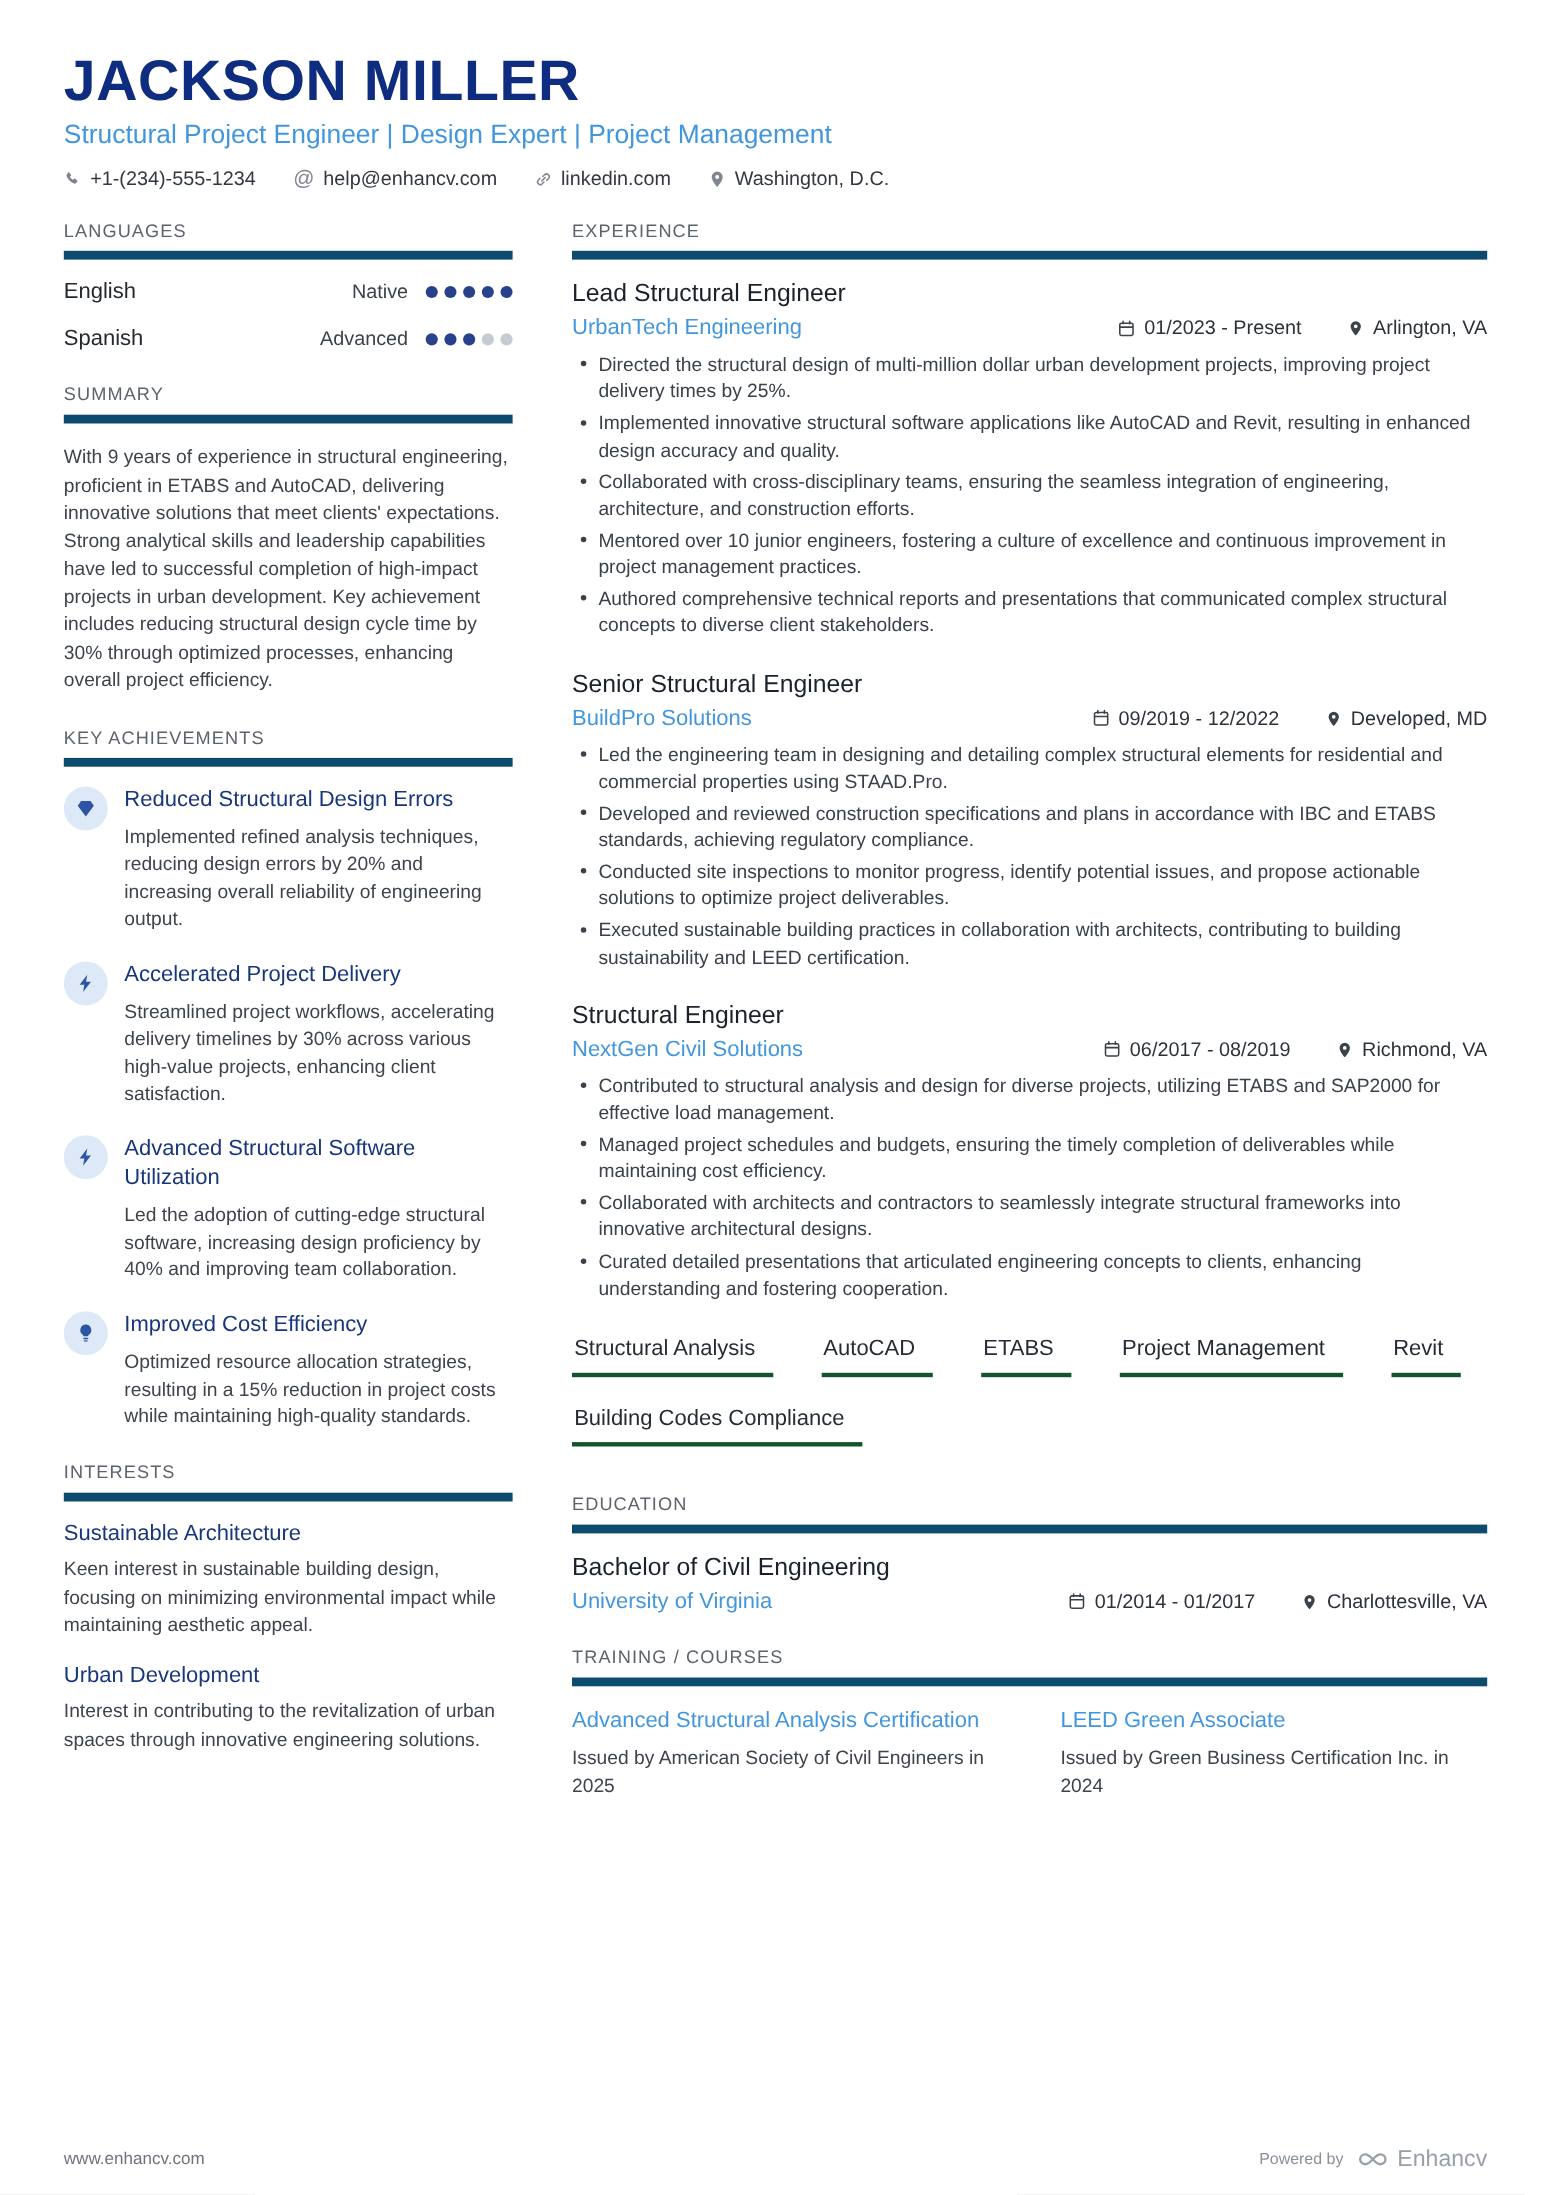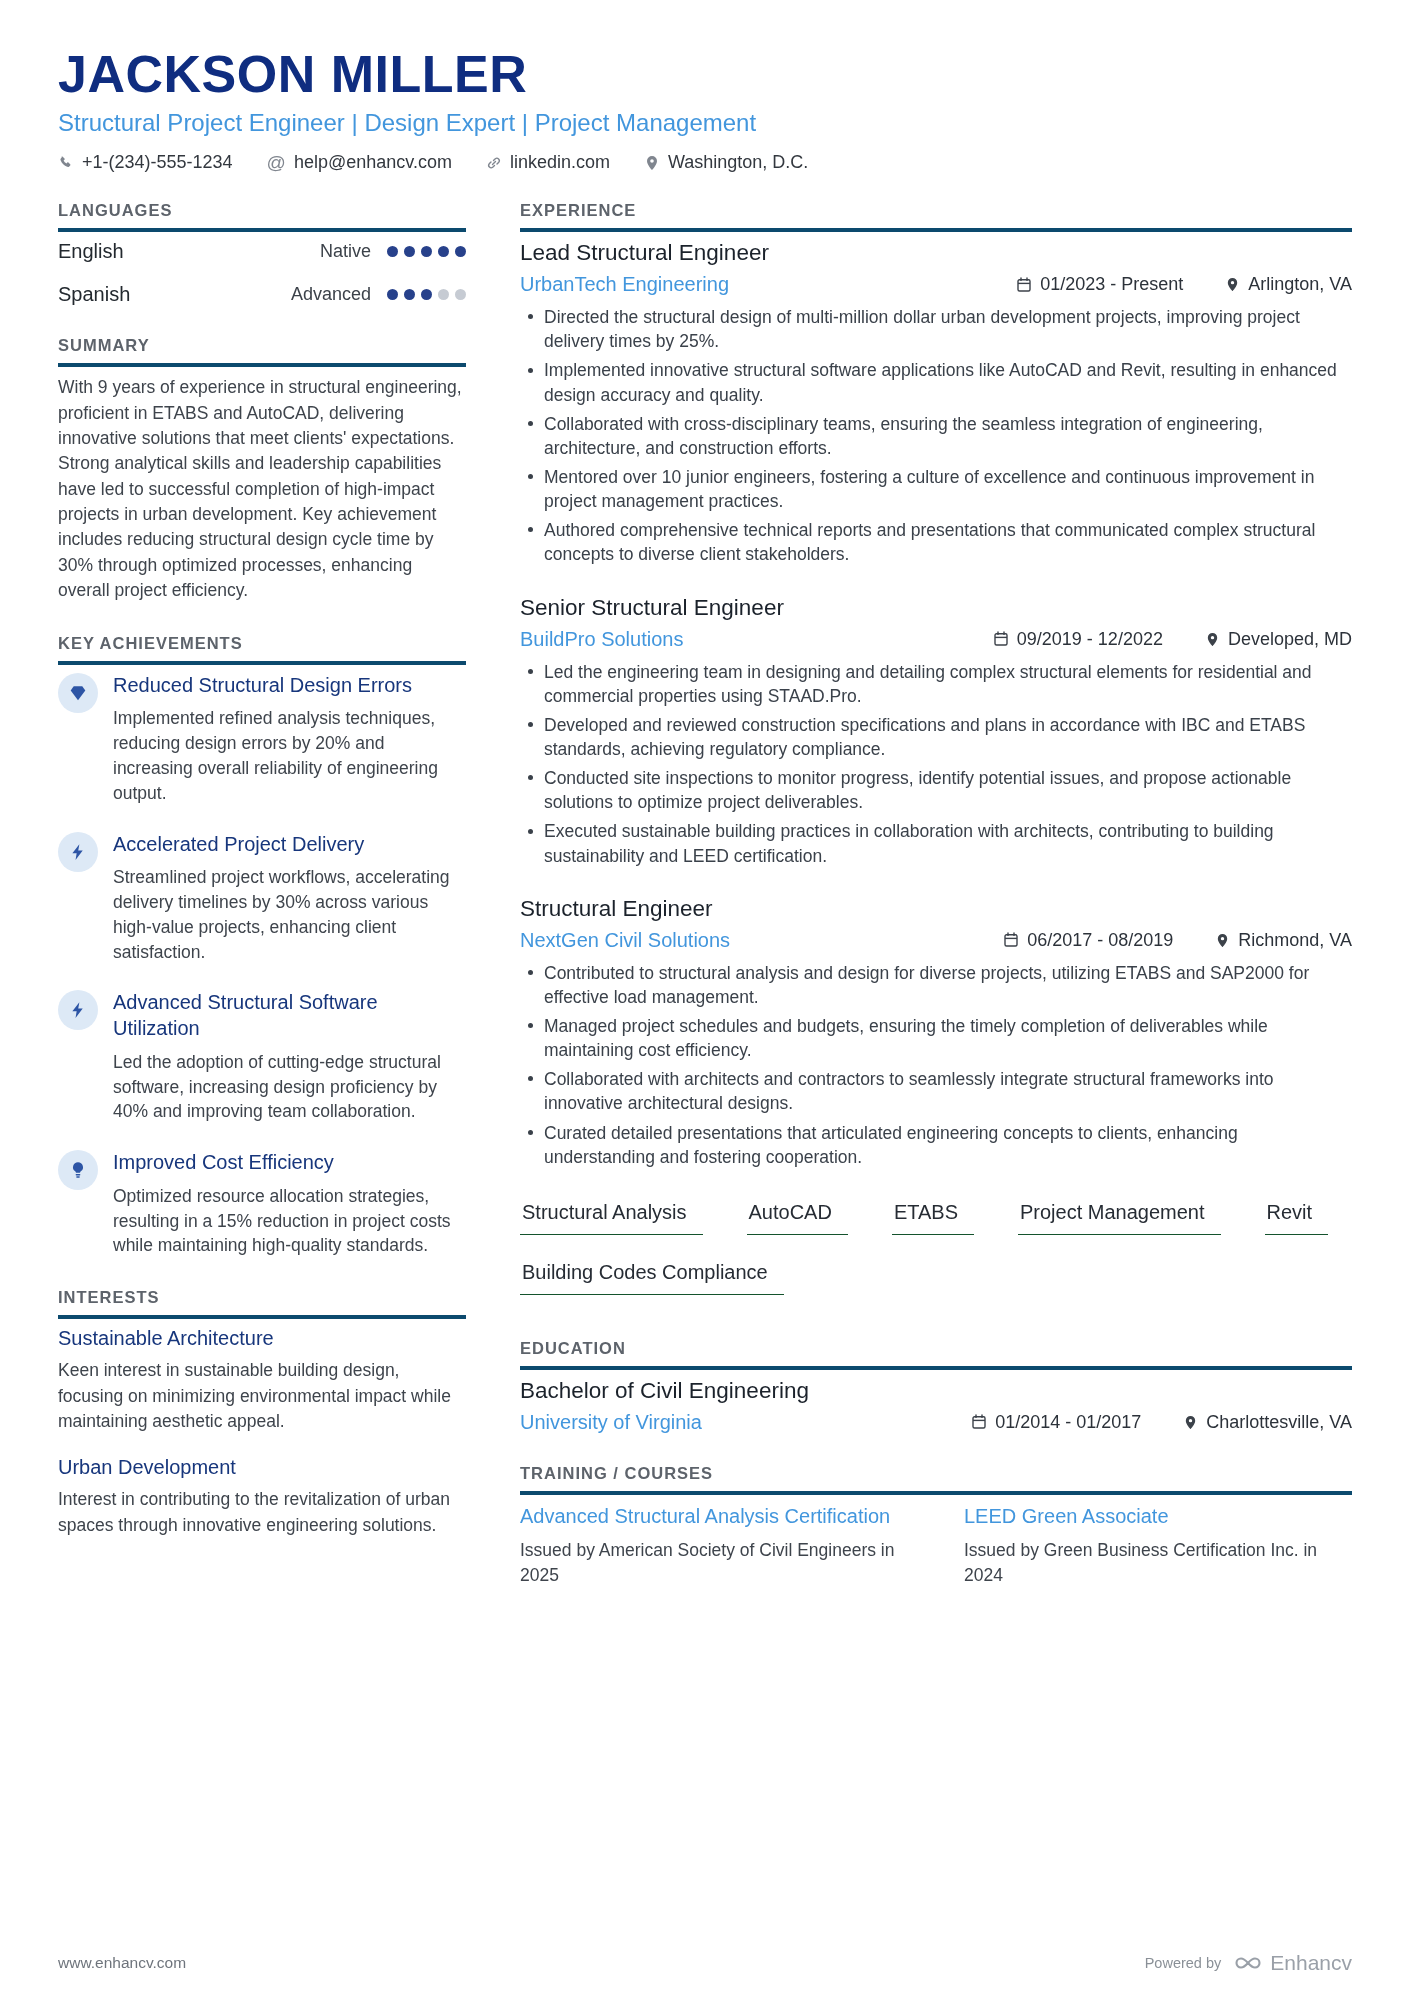--- a/index.html
+++ b/index.html
@@ -20,22 +20,22 @@
   .icn { color: #80868f; display: inline-flex; align-items: center; line-height: 0; }
   .icn.at { font-size: 19px; line-height: 1; }
 
   
   .columns { display: flex; gap: 54px; align-items: flex-start; }
   .col-left  { width: 408px; flex: 0 0 408px; }
   .col-right { flex: 1; min-width: 0; }
 
   section { margin-bottom: 30px; }
   .sec-h {
-    font-size: 16.5px; font-weight: 700; color: var(--muted, #5d636b); letter-spacing: 1px;
-    border-bottom: 4px solid #0c4a6e; padding-bottom: 8px; margin-bottom: 8px;
+    font-size: 16.5px; font-weight: 400; color: var(--muted, #5d636b); letter-spacing: 1px;
+    border-bottom: 8px solid #0c4a6e; padding-bottom: 8px; margin-bottom: 18px;
   }
 
   
   .lang-row { display: flex; justify-content: space-between; align-items: center; margin-bottom: 20px; }
   .lang-name { font-size: 20px; color: #23292f; }
   .lang-right { display: flex; align-items: center; gap: 16px; }
   .lang-level { font-size: 18px; color: #3c424a; }
   .dots { display: inline-flex; gap: 6px; }
   .dot { width: 11px; height: 11px; border-radius: 50%; background: #c6cbd3; }
   .dot.filled { background: var(--dot_filled, #27418b); }
@@ -66,21 +66,21 @@
   .meta-item .icn { color: #3c424a; }
   .bullets { list-style: none; padding-left: 24px; }
   .bullets li { position: relative; font-size: 17.5px; line-height: 1.38; color: #3a414a; margin-bottom: 5px; }
   .bullets li::before {
     content: ""; position: absolute; left: -16px; top: .52em;
     width: 5px; height: 5px; border-radius: 50%; background: #3a414a;
   }
 
   
   .skills { display: flex; flex-wrap: wrap; column-gap: 44px; row-gap: 26px; padding-top: 2px; }
-  .skill { font-size: 20px; color: #262c34; border-bottom: 1px solid #14532d; padding: 0 16px 10px 2px; }
+  .skill { font-size: 20px; color: #262c34; border-bottom: 4px solid #14532d; padding: 0 16px 10px 2px; }
 
   
   .degree { font-size: 22.5px; color: var(--dark, #1b222b); font-weight: 400; margin-bottom: 7px; }
   .school { font-size: 20px; color: var(--accent, #4296dd); }
 
   
   .training-grid { display: grid; grid-template-columns: 1fr 1fr; column-gap: 56px; }
   .course-title { font-size: 20px; color: var(--accent, #4296dd); font-weight: 400; line-height: 1.3; margin-bottom: 9px; }
 
   

